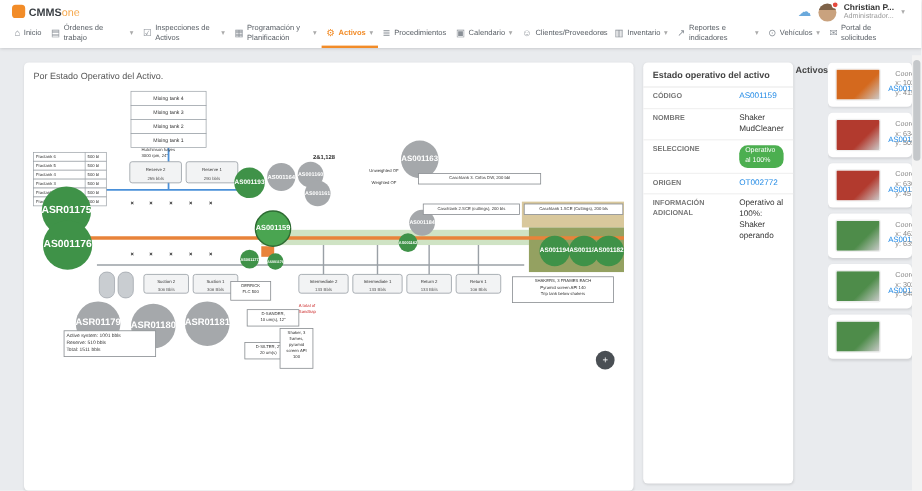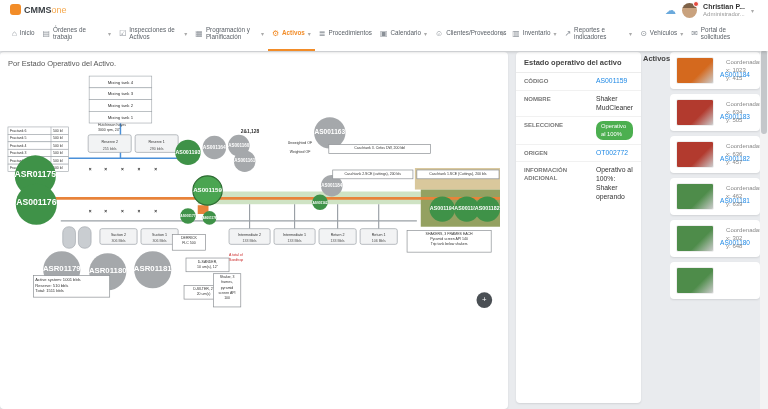--- a/index.html
+++ b/index.html
@@ -1,40 +1,40 @@
 <!DOCTYPE html>
 <html><head>
 <meta charset="utf-8">
 <style>
   *{box-sizing:border-box;margin:0;padding:0}
   html,body{width:768px;height:409px;overflow:hidden}
   body{font-family:"Liberation Sans","DejaVu Sans",sans-serif;background:#e9ebee;position:relative}
   
-  .header{position:absolute;top:0;left:0;right:0;height:51px;background:#fff;box-shadow:0 1px 3px rgba(0,0,0,.18);z-index:5}
+  .header{position:absolute;top:0;left:0;right:0;height:40px;background:#fff;box-shadow:0 1px 3px rgba(0,0,0,.18);z-index:5}
   .logo{position:absolute;top:4px;left:10px;display:flex;align-items:center;gap:3px}
   .logo-mark{width:11px;height:11px;border-radius:3px;background:#f28c28}
   .logo-text{font-size:9px;color:#3a3f44;font-weight:bold}
   .logo-text .lt{color:#f6a94e;font-weight:normal}
   .userbox{position:absolute;top:3px;right:14px;display:flex;align-items:center;gap:6px}
   .cloud{color:#6aa9dc;font-size:11px;line-height:1}
   .avatar{width:15px;height:15px;border-radius:50%;background:linear-gradient(#7e6248 34%,#c9a27e 34%);position:relative;flex:none}
   .avatar .dot{position:absolute;right:-2px;top:-2px;width:6px;height:6px;border-radius:50%;background:#e5493d;border:1px solid #fff}
   .utxt{display:flex;flex-direction:column;line-height:1.15}
   .uname{font-size:7px;font-weight:bold;color:#333}
   .urole{font-size:6px;color:#999}
   .ucaret{font-size:6px;color:#aaa}
   .nav{position:absolute;left:8px;right:4px;top:17px;bottom:0;display:flex;align-items:stretch}
   .nav-item{display:flex;align-items:center;gap:3px;padding:0 4px;cursor:pointer;border-bottom:2px solid transparent}
   .nav-icon{font-size:8px;color:#8a9097;flex:none}
   .nav-label{font-size:6.3px;color:#5a6067;max-width:52px;line-height:1.15}
   .caret{font-size:6px;color:#aaa}
   .nav-item.active .nav-label,.nav-item.active .nav-icon{color:#f28c28;font-weight:bold}
   .nav-item.active{border-bottom-color:#f28c28}
   
-  .main{position:absolute;top:46px;left:0;right:8px;bottom:0;padding:6px 0 0 0;display:flex;gap:8px;overflow:hidden}
+  .main{position:absolute;top:46px;left:0;right:8px;bottom:0;padding:6px 0 0 20px;display:flex;gap:8px;overflow:hidden}
   .card{background:#fff;border-radius:4px;box-shadow:0 1px 2px rgba(0,0,0,.1)}
   .left-card{width:508px;flex:none;padding:5px 6px}
   .panel-title{font-size:7.5px;color:#555;font-weight:normal;margin:2px 0 4px 2px}
   #diagram-svg{display:block;background:#fff}
   .right-col{flex:1;display:flex;min-width:0}
   .detail-card{margin-bottom:6px}
   .detail-head{padding:6px 8px 5px;font-size:7.5px;font-weight:bold;color:#444;border-bottom:1px solid #ececec}
   .field-row{display:flex;padding:4px 8px;border-bottom:1px solid #f1f1f1;align-items:flex-start}
   .field-row:last-child{border-bottom:none}
   .flabel{width:72px;flex:none;font-size:6px;font-weight:bold;color:#777;padding-top:1px;line-height:1.2}

